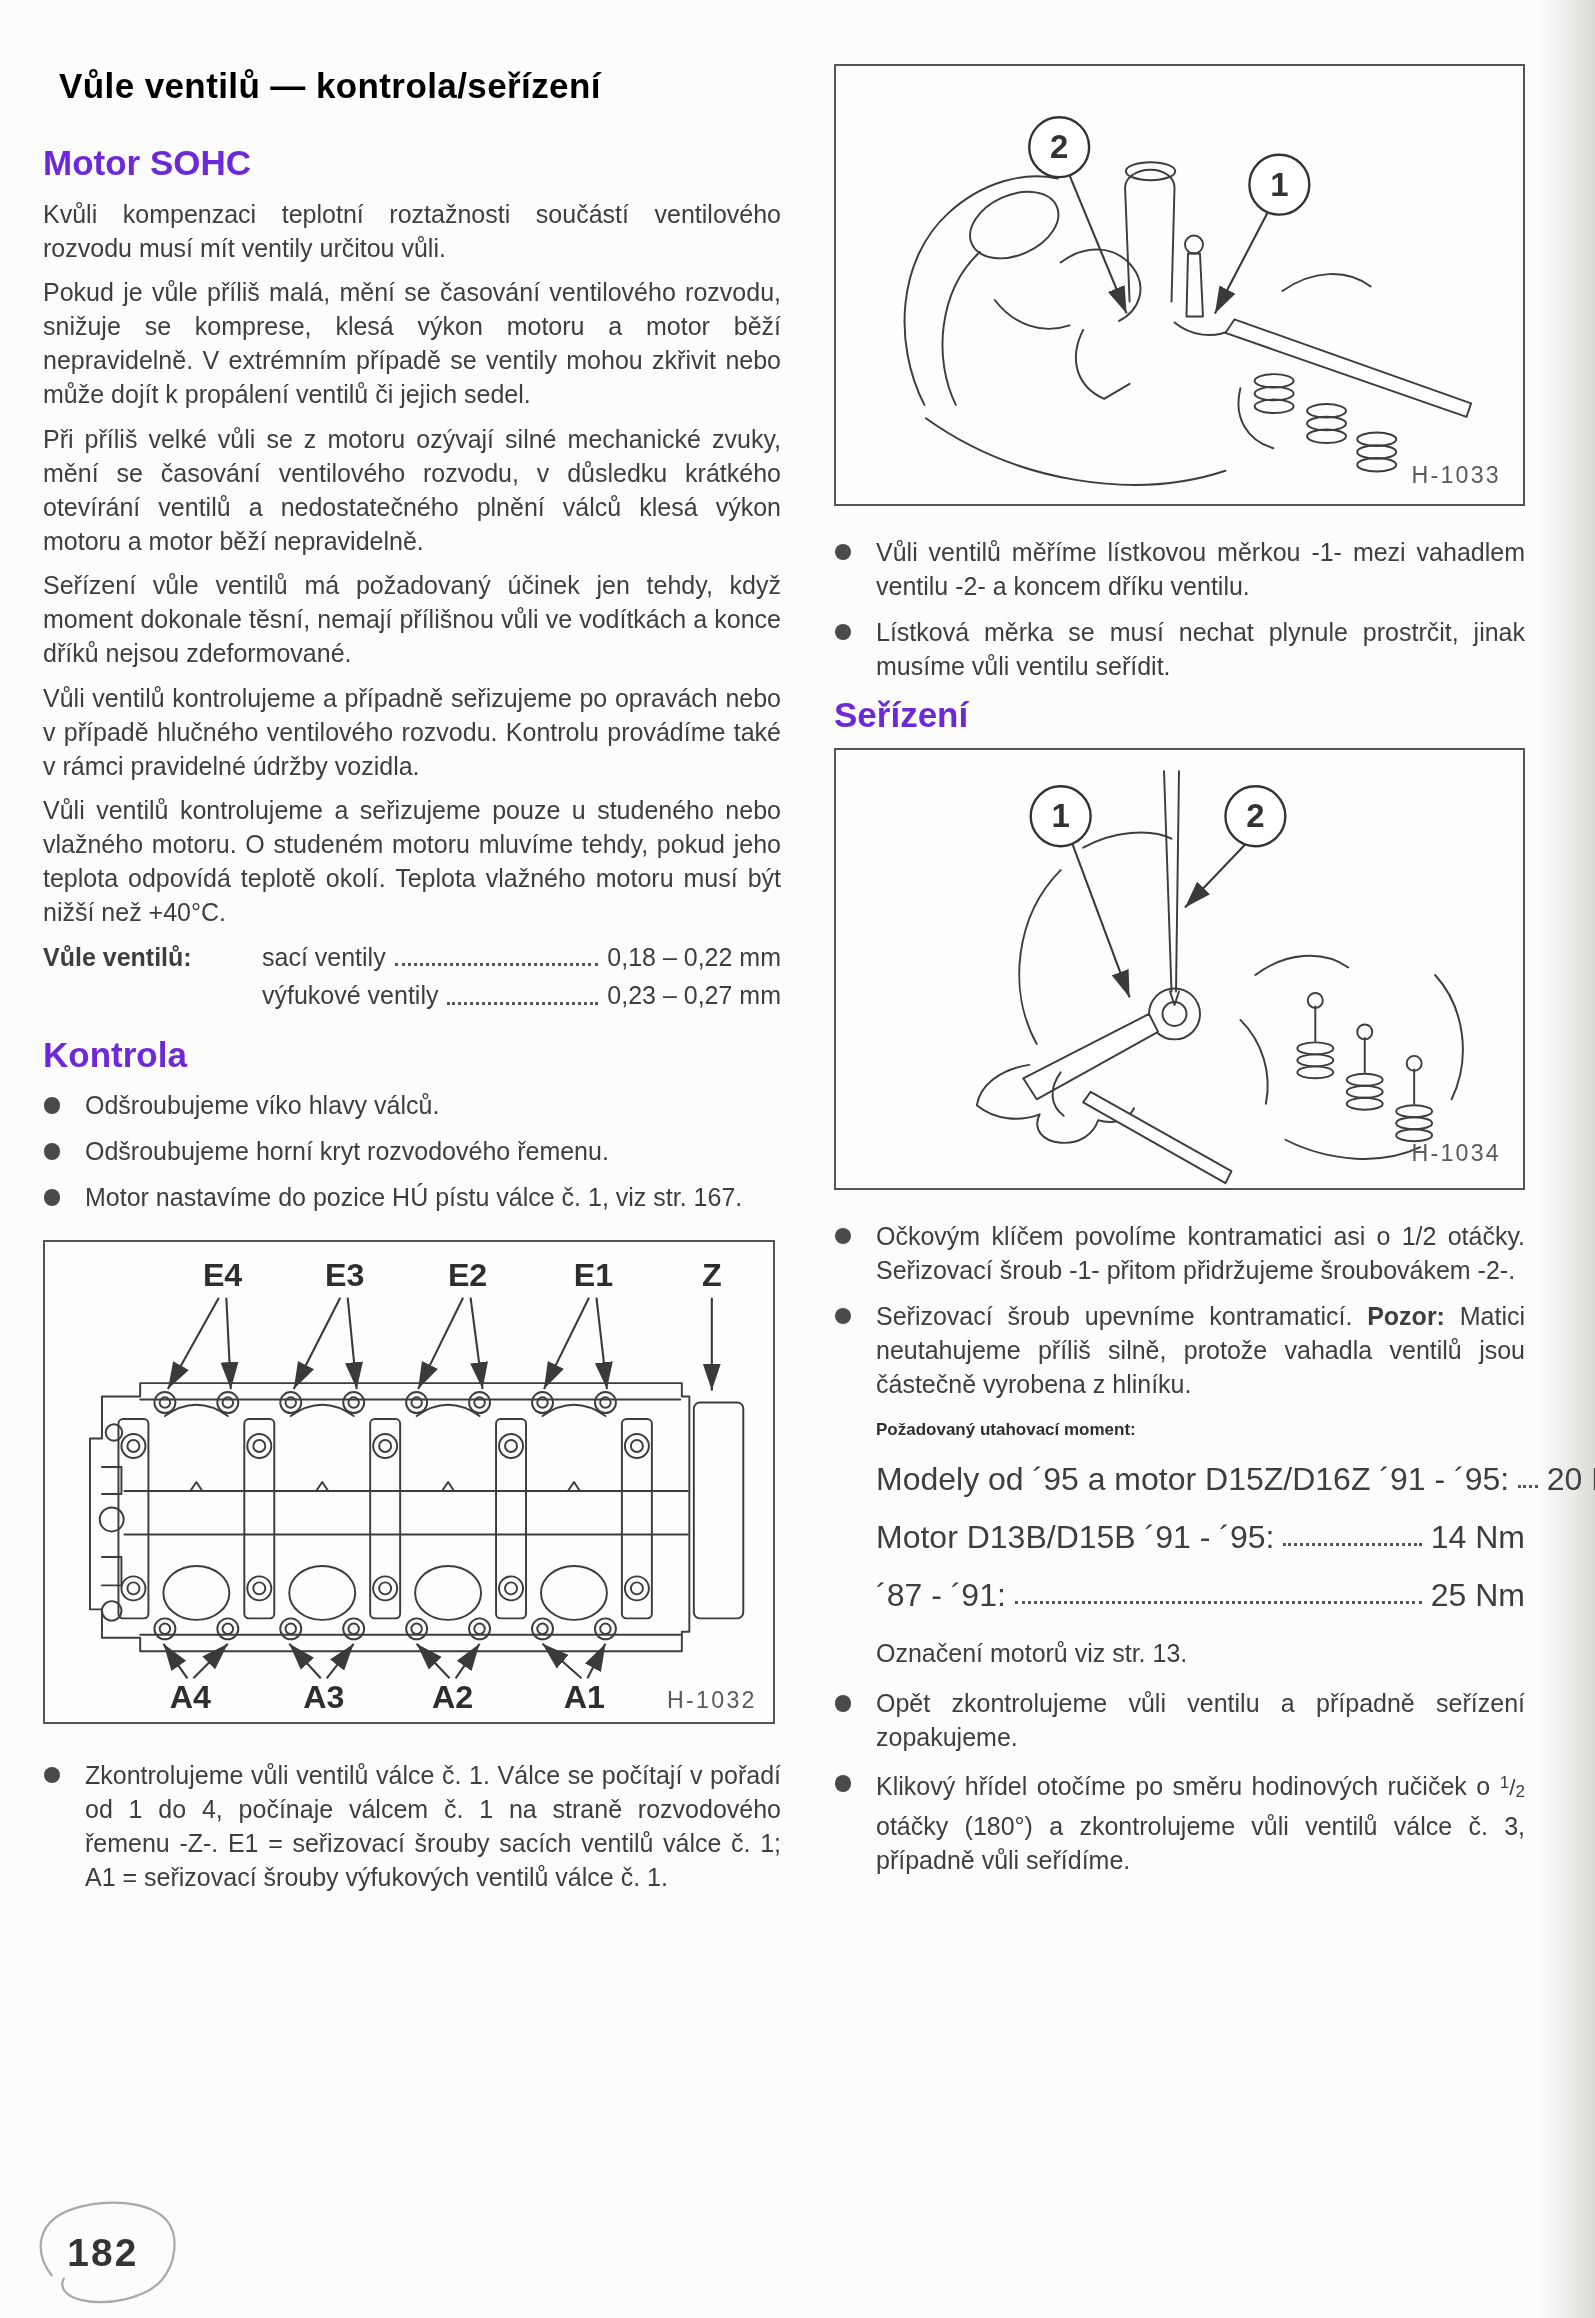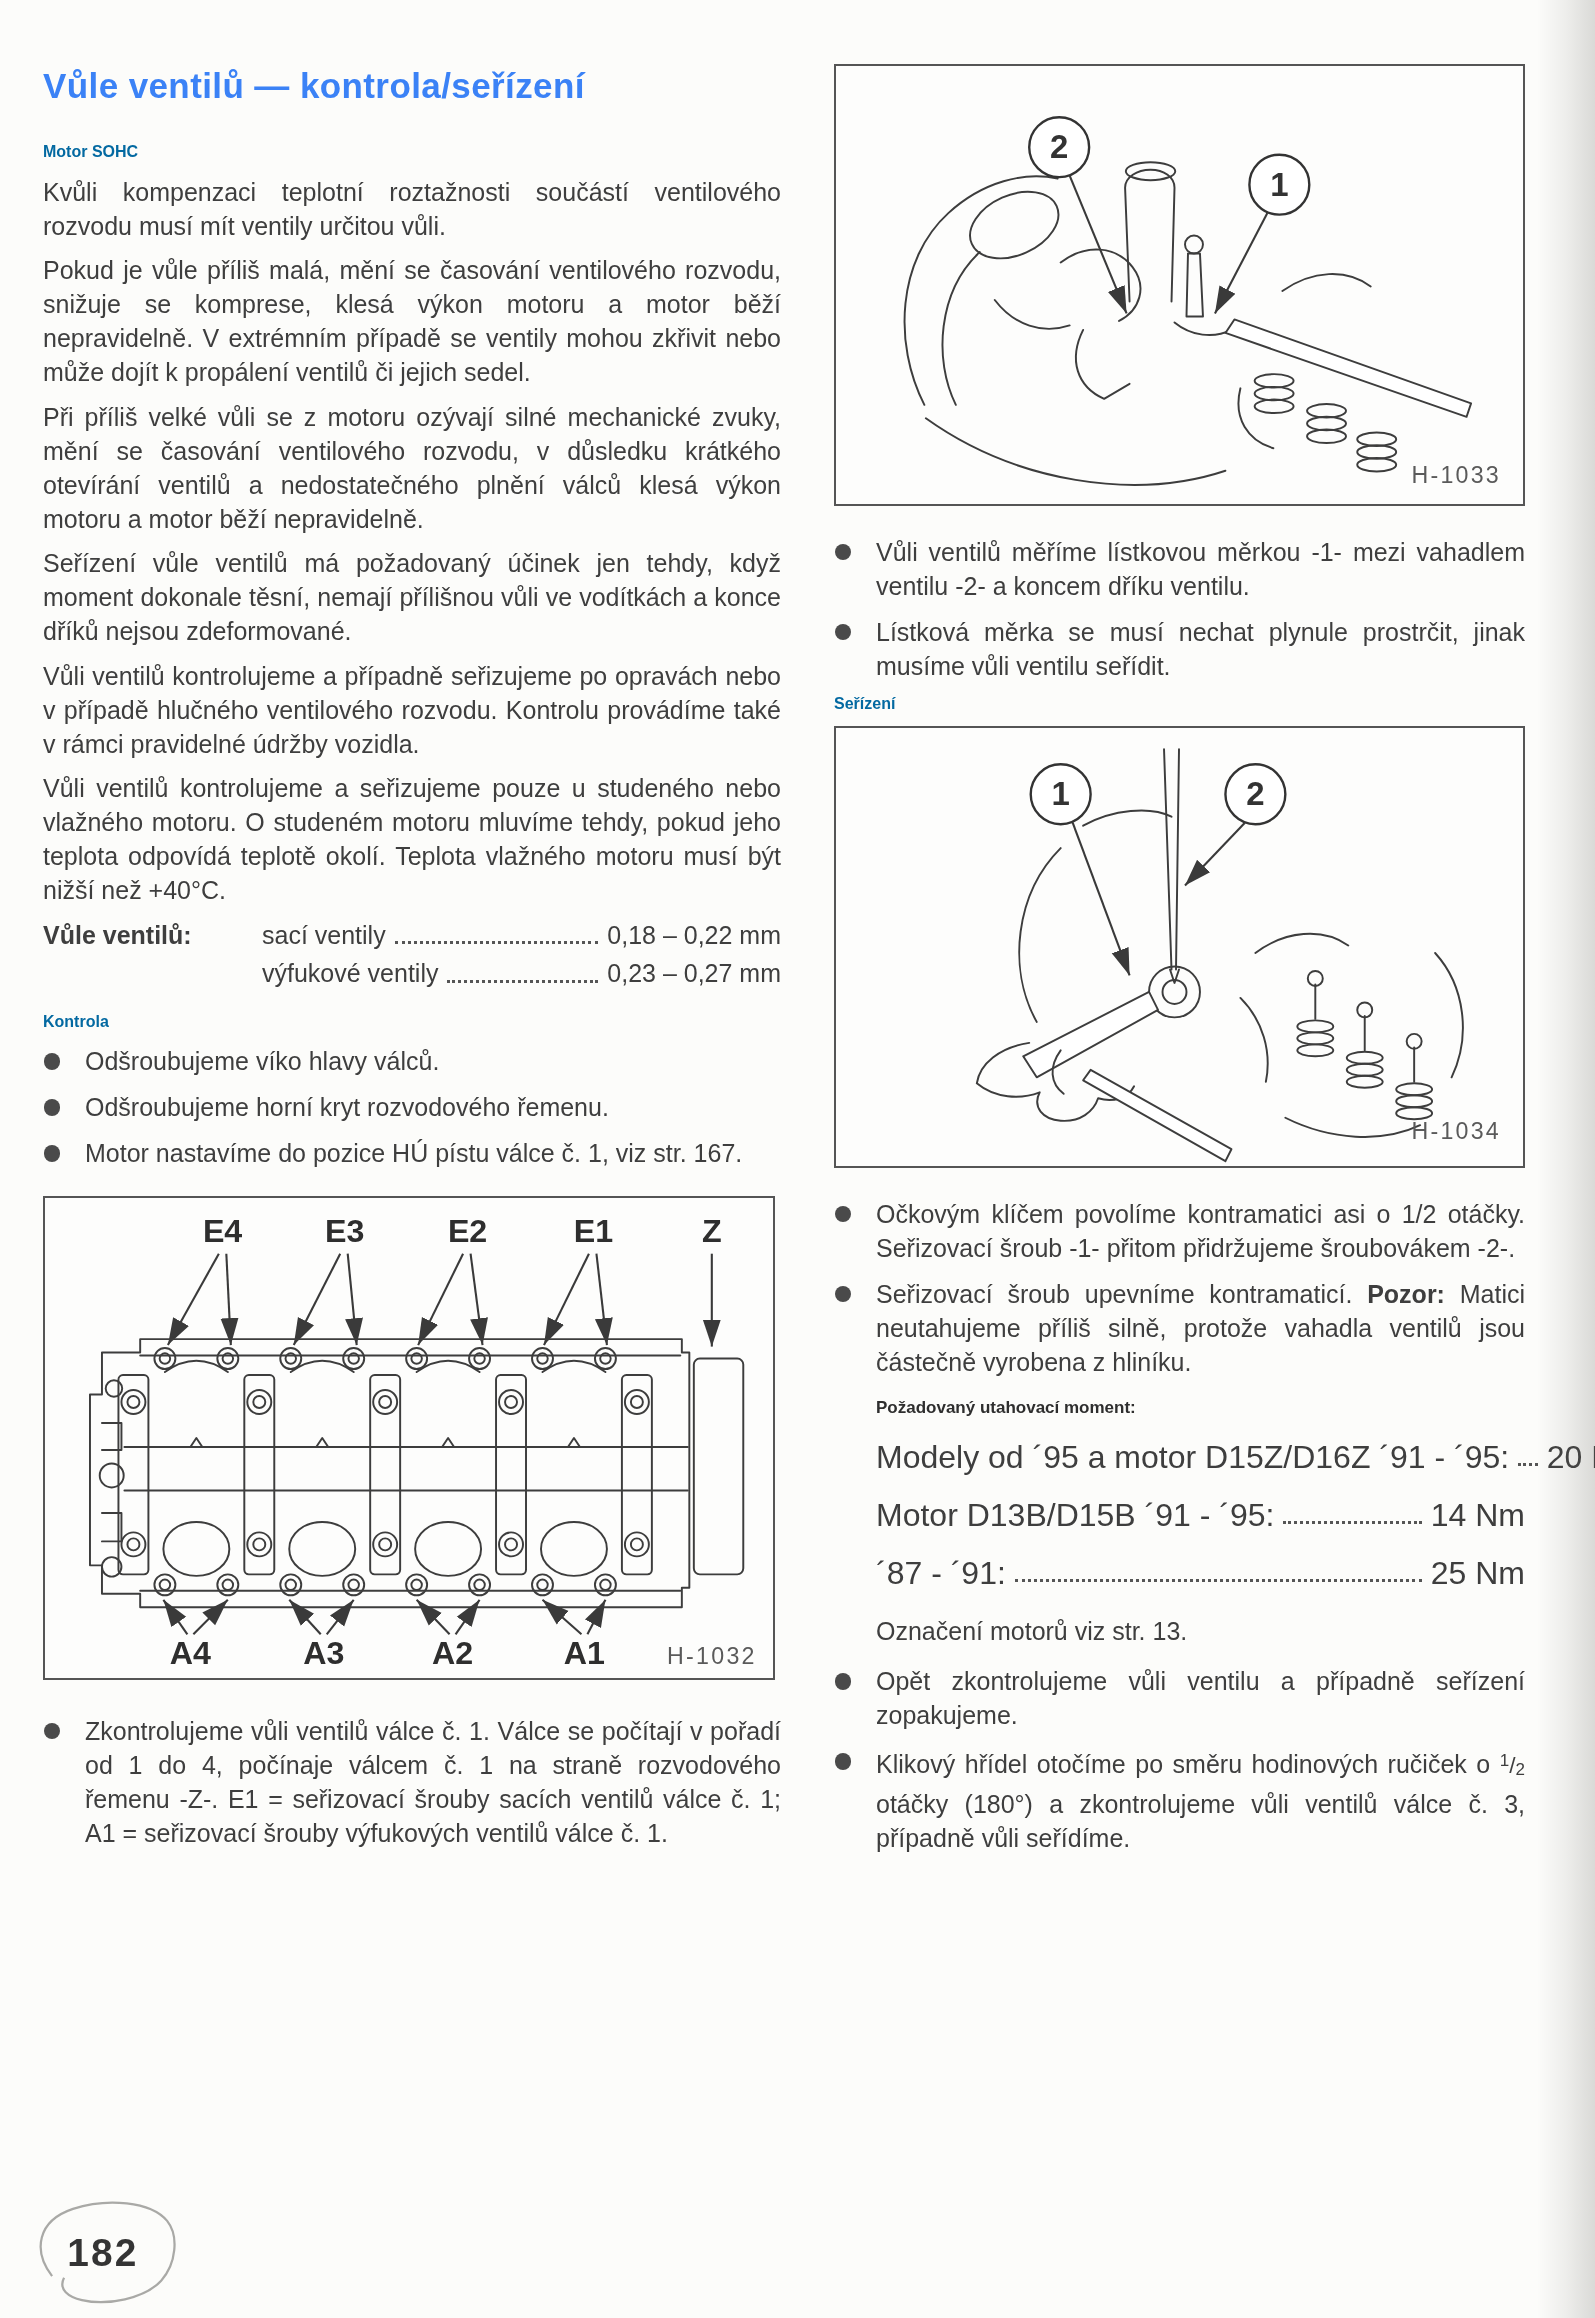--- a/index.html
+++ b/index.html
@@ -3,22 +3,22 @@
 <meta charset="utf-8">
 <style>
   html,body{margin:0;padding:0;background:#e9e9e7;}
   .page{position:relative;width:1595px;height:2319px;background:#fcfcfa;
         font-family:"Liberation Sans",sans-serif;color:#3e3e3e;overflow:hidden;}
   .page::after{content:"";position:absolute;top:0;right:0;width:58px;height:100%;
         background:linear-gradient(to right,rgba(110,110,105,0) 0%,rgba(110,110,105,.10) 50%,rgba(95,95,90,.22) 100%);
         pointer-events:none;}
   .col-left{position:absolute;left:43px;top:66px;width:738px;}
   .col-right{position:absolute;left:834px;top:64px;width:691px;}
-  h1.title{font-size:35px;font-weight:700;color:#3b82f6;margin:0 0 37px;letter-spacing:0.4px;}
-  h2.sub{font-size:16px;font-weight:700;color:#0369a1;margin:0 0 13.5px;}
+  h1.title{font-size:35px;font-weight:700;color:#000000;margin:0 16px 37px;letter-spacing:0.4px;}
+  h2.sub{font-size:35px;font-weight:700;color:#6d28d9;margin:0 0 13.5px;}
   h2.mt{margin-top:22.5px;}
   p.para{font-size:25px;line-height:34px;margin:0 0 10.5px;text-align:justify;}
   .spec{margin:7.5px 0 18px;font-size:25px;line-height:34px;}
   .spec-row{display:flex;align-items:flex-end;}
   .spec-row + .spec-row{margin-top:4.5px;}
   .spec-label{font-weight:700;flex:0 0 219px;}
   .spec-name{flex:0 0 auto;}
   .leader{flex:1 1 auto;border-bottom:3px dotted #555;margin:0 9px 7.5px;min-width:19.5px;}
   .spec-val{flex:0 0 auto;}
   .bullet{position:relative;padding-left:42px;font-size:25px;line-height:34px;margin:0 0 12px;text-align:justify;}

